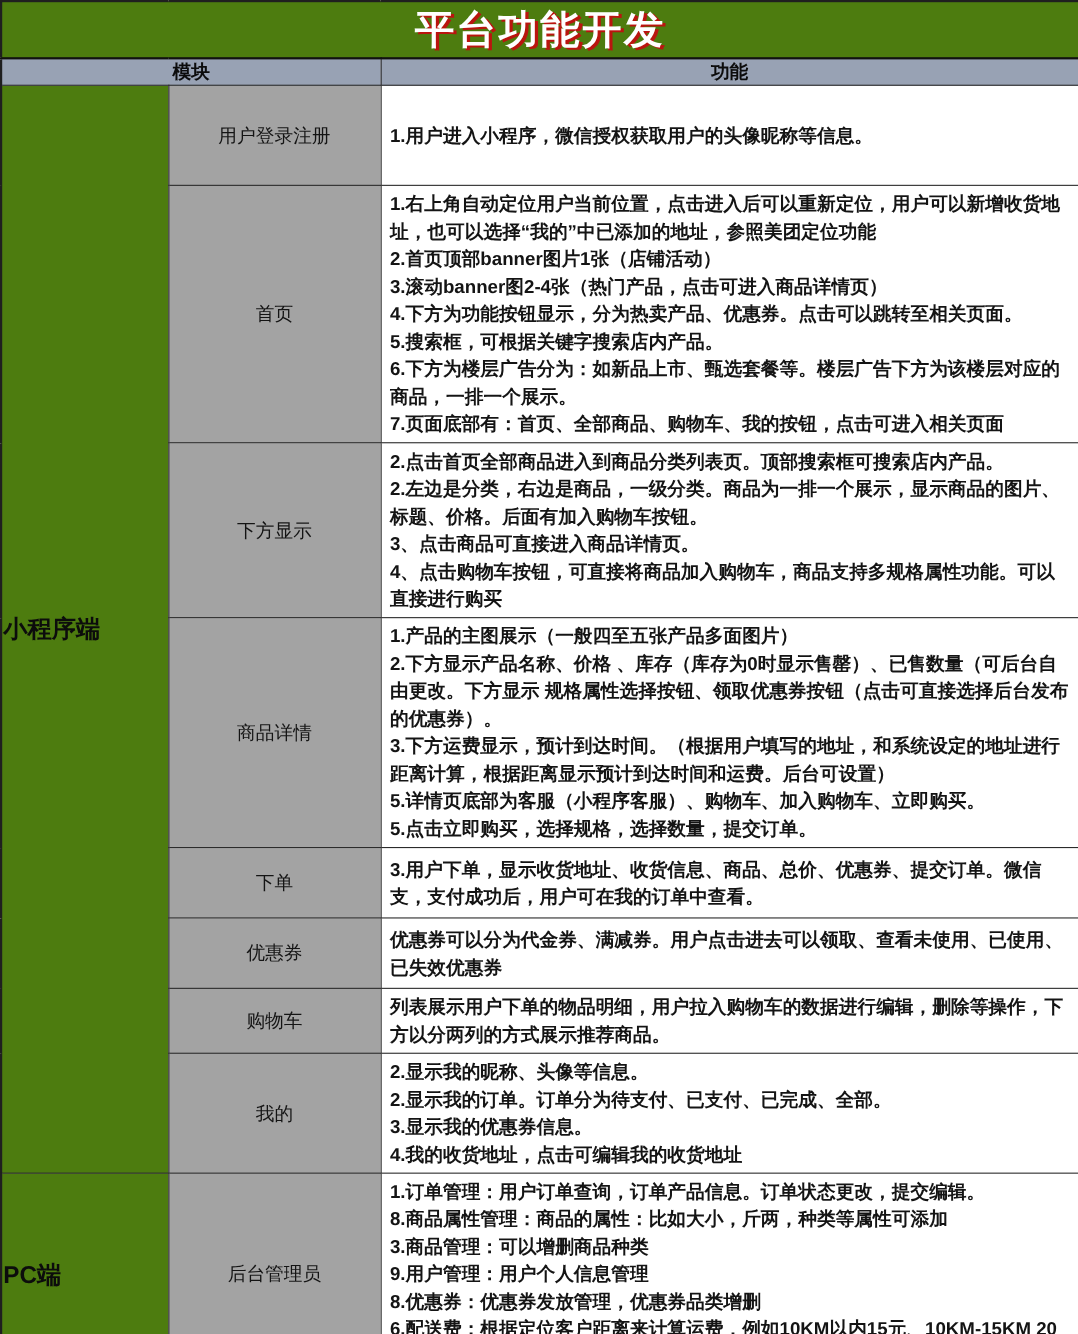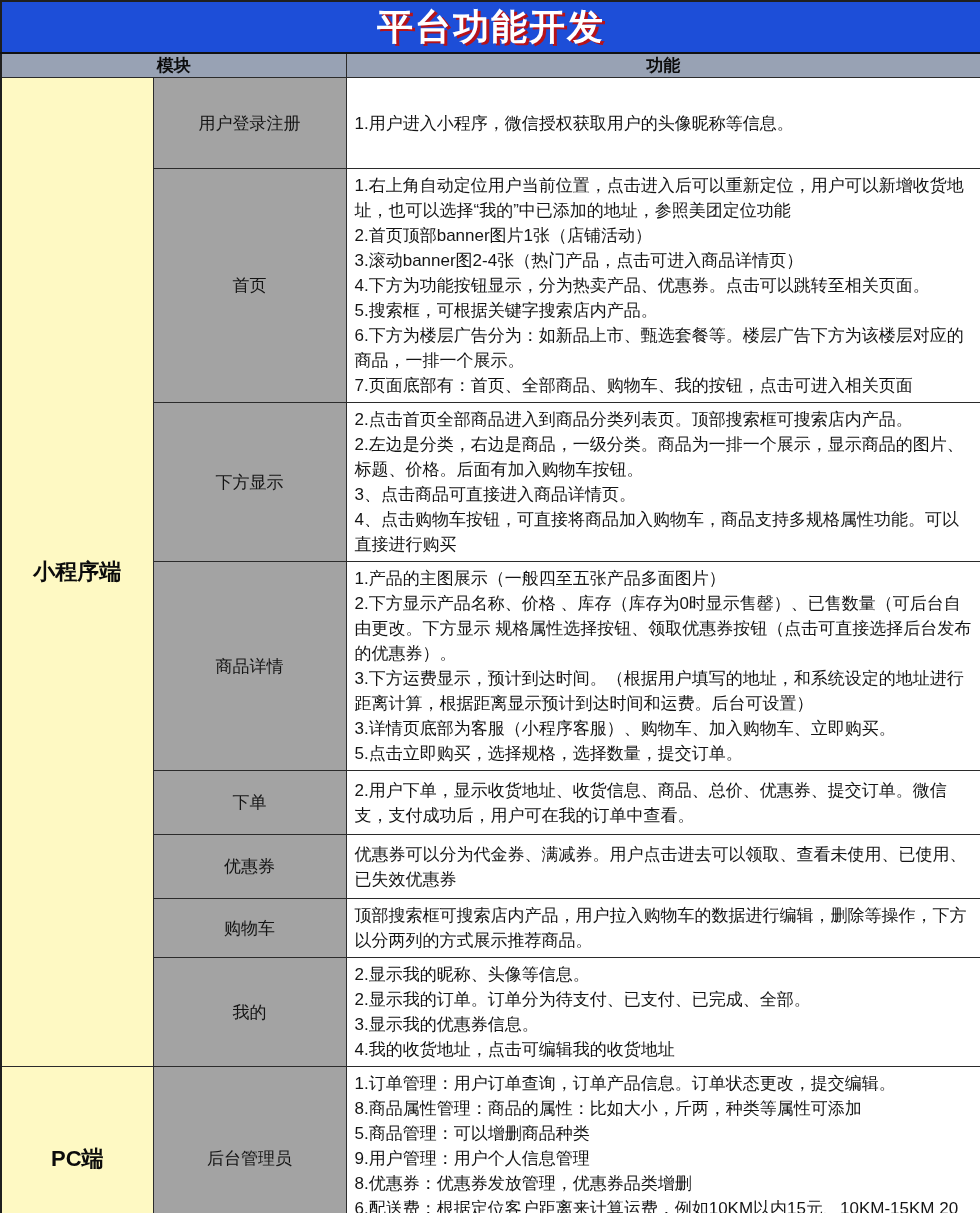--- a/index.html
+++ b/index.html
@@ -22,21 +22,21 @@
     border: 2px solid #1f1f1f;
   }
   col.c-module  { width: 152px; }
   col.c-feature { width: 193px; }
   col.c-detail  { width: 635px; }
 
   td { border: 1px solid #2b2b2b; vertical-align: middle; }
 
   tr.title-row { height: 50px; }
   .title-cell {
-    background: #1d4ed8;
+    background: #4d7c0f;
     text-align: center;
     border-bottom: 2px solid #111;
     padding: 0;
     margin-top: 24px;
   }
   .title-text {
     font-size: 36px;
     font-weight: bold;
     letter-spacing: 2px;
     color: #ffffff;
@@ -48,35 +48,35 @@
   .header-cell {
     background: #98A2B4;
     font-size: 17px;
     font-weight: bold;
     text-align: center;
     color: #0c0c0c;
     padding: 0;
   }
 
   .module-cell {
-    background: #fef9c3;
-    text-align: center;
+    background: #4d7c0f;
     font-size: 22px;
     font-weight: bold;
     color: #0c0c0c;
   }
   .feature-cell {
     background: #a3a3a3;
     text-align: center;
     font-size: 17px;
     color: #141414;
   }
   .detail-cell {
     background: #ffffff;
     padding: 4px 8px;
+    font-weight: bold;
   }
   .detail-line {
     font-size: 17px;
     line-height: 25px;
     color: #141414;
     text-align: left;
     word-break: break-all;
   }
 
   
@@ -138,58 +138,58 @@
             <div class="detail-line">3、点击商品可直接进入商品详情页。</div>
             <div class="detail-line">4、点击购物车按钮，可直接将商品加入购物车，商品支持多规格属性功能。可以直接进行购买</div>
           </td>
         </tr>
         <tr class="body-row row-product-detail">
           <td class="feature-cell">商品详情</td>
           <td class="detail-cell">
             <div class="detail-line">1.产品的主图展示（一般四至五张产品多面图片）</div>
             <div class="detail-line">2.下方显示产品名称、价格 、库存（库存为0时显示售罄）、已售数量（可后台自由更改。下方显示 规格属性选择按钮、领取优惠券按钮（点击可直接选择后台发布的优惠券）。</div>
             <div class="detail-line">3.下方运费显示，预计到达时间。（根据用户填写的地址，和系统设定的地址进行距离计算，根据距离显示预计到达时间和运费。后台可设置）</div>
-            <div class="detail-line">3.详情页底部为客服（小程序客服）、购物车、加入购物车、立即购买。</div>
+            <div class="detail-line">5.详情页底部为客服（小程序客服）、购物车、加入购物车、立即购买。</div>
             <div class="detail-line">5.点击立即购买，选择规格，选择数量，提交订单。</div>
           </td>
         </tr>
         <tr class="body-row row-place-order">
           <td class="feature-cell">下单</td>
           <td class="detail-cell">
-            <div class="detail-line">2.用户下单，显示收货地址、收货信息、商品、总价、优惠券、提交订单。微信支，支付成功后，用户可在我的订单中查看。</div>
+            <div class="detail-line">3.用户下单，显示收货地址、收货信息、商品、总价、优惠券、提交订单。微信支，支付成功后，用户可在我的订单中查看。</div>
           </td>
         </tr>
         <tr class="body-row row-coupon">
           <td class="feature-cell">优惠券</td>
           <td class="detail-cell">
             <div class="detail-line">优惠券可以分为代金券、满减券。用户点击进去可以领取、查看未使用、已使用、已失效优惠券</div>
           </td>
         </tr>
         <tr class="body-row row-cart">
           <td class="feature-cell">购物车</td>
           <td class="detail-cell">
-            <div class="detail-line">顶部搜索框可搜索店内产品，用户拉入购物车的数据进行编辑，删除等操作，下方以分两列的方式展示推荐商品。</div>
+            <div class="detail-line">列表展示用户下单的物品明细，用户拉入购物车的数据进行编辑，删除等操作，下方以分两列的方式展示推荐商品。</div>
           </td>
         </tr>
         <tr class="body-row row-mine">
           <td class="feature-cell">我的</td>
           <td class="detail-cell">
             <div class="detail-line">2.显示我的昵称、头像等信息。</div>
             <div class="detail-line">2.显示我的订单。订单分为待支付、已支付、已完成、全部。</div>
             <div class="detail-line">3.显示我的优惠券信息。</div>
             <div class="detail-line">4.我的收货地址，点击可编辑我的收货地址</div>
           </td>
         </tr>
         <tr class="body-row row-admin">
           <td class="module-cell" rowspan="1">PC端</td>
           <td class="feature-cell">后台管理员</td>
           <td class="detail-cell">
             <div class="detail-line">1.订单管理：用户订单查询，订单产品信息。订单状态更改，提交编辑。</div>
             <div class="detail-line">8.商品属性管理：商品的属性：比如大小，斤两，种类等属性可添加</div>
-            <div class="detail-line">5.商品管理：可以增删商品种类</div>
+            <div class="detail-line">3.商品管理：可以增删商品种类</div>
             <div class="detail-line">9.用户管理：用户个人信息管理</div>
             <div class="detail-line">8.优惠券：优惠券发放管理，优惠券品类增删</div>
             <div class="detail-line">6.配送费：根据定位客户距离来计算运费，例如10KM以内15元、10KM-15KM 20元这种形式</div>
           </td>
         </tr>
       </tbody>
   </table>
 </div>
 
 </body></html>

